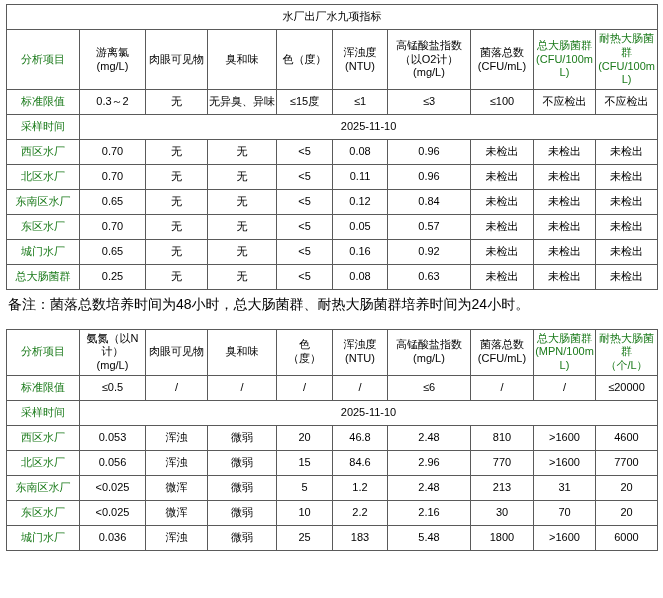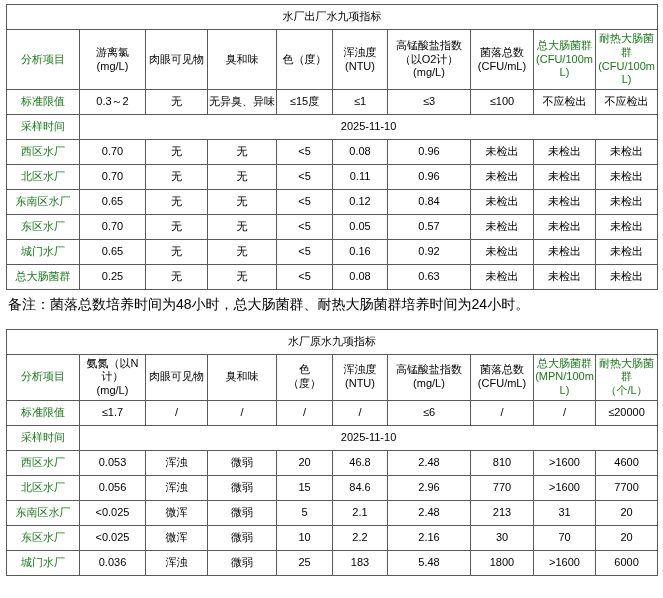--- a/index.html
+++ b/index.html
@@ -221,23 +221,20 @@
       <col style="width:69px">
         <col style="width:56px">
         <col style="width:55px">
       <col style="width:83px">
         <col style="width:63px">
         <col style="width:62px">
       <col style="width:62px">
     </colgroup>
     <tbody>
       <tr>
-        <td class="title-cell" colspan="10">水厂原水九项指标</td>
-      </tr>
-      <tr>
         <td class="hdr green">分析项目</td>
         <td class="hdr">
           <div>氨氮（以N计）</div>
           <div>(mg/L)</div>
         </td>
         <td class="hdr">肉眼可见物</td>
         <td class="hdr">臭和味</td>
         <td class="hdr">
           <div>色</div>
           <div>（度）</div>
@@ -258,21 +255,21 @@
           <div class="green">总大肠菌群</div>
           <div class="green">(MPN/100mL)</div>
         </td>
         <td class="hdr">
           <div class="green">耐热大肠菌群</div>
           <div class="green">（个/L）</div>
         </td>
       </tr>
       <tr>
         <td class="green">标准限值</td>
-        <td>≤1.7</td>
+        <td>≤0.5</td>
         <td>/</td>
         <td>/</td>
         <td>/</td>
         <td>/</td>
         <td>≤6</td>
         <td>/</td>
         <td>/</td>
         <td>≤20000</td>
       </tr>
       <tr>
@@ -302,21 +299,21 @@
         <td>770</td>
         <td>&gt;1600</td>
         <td>7700</td>
       </tr>
       <tr>
         <td class="rowlabel green">东南区水厂</td>
         <td>&lt;0.025</td>
         <td>微浑</td>
         <td>微弱</td>
         <td>5</td>
-        <td>2.1</td>
+        <td>1.2</td>
         <td>2.48</td>
         <td>213</td>
         <td>31</td>
         <td>20</td>
       </tr>
       <tr>
         <td class="rowlabel green">东区水厂</td>
         <td>&lt;0.025</td>
         <td>微浑</td>
         <td>微弱</td>

